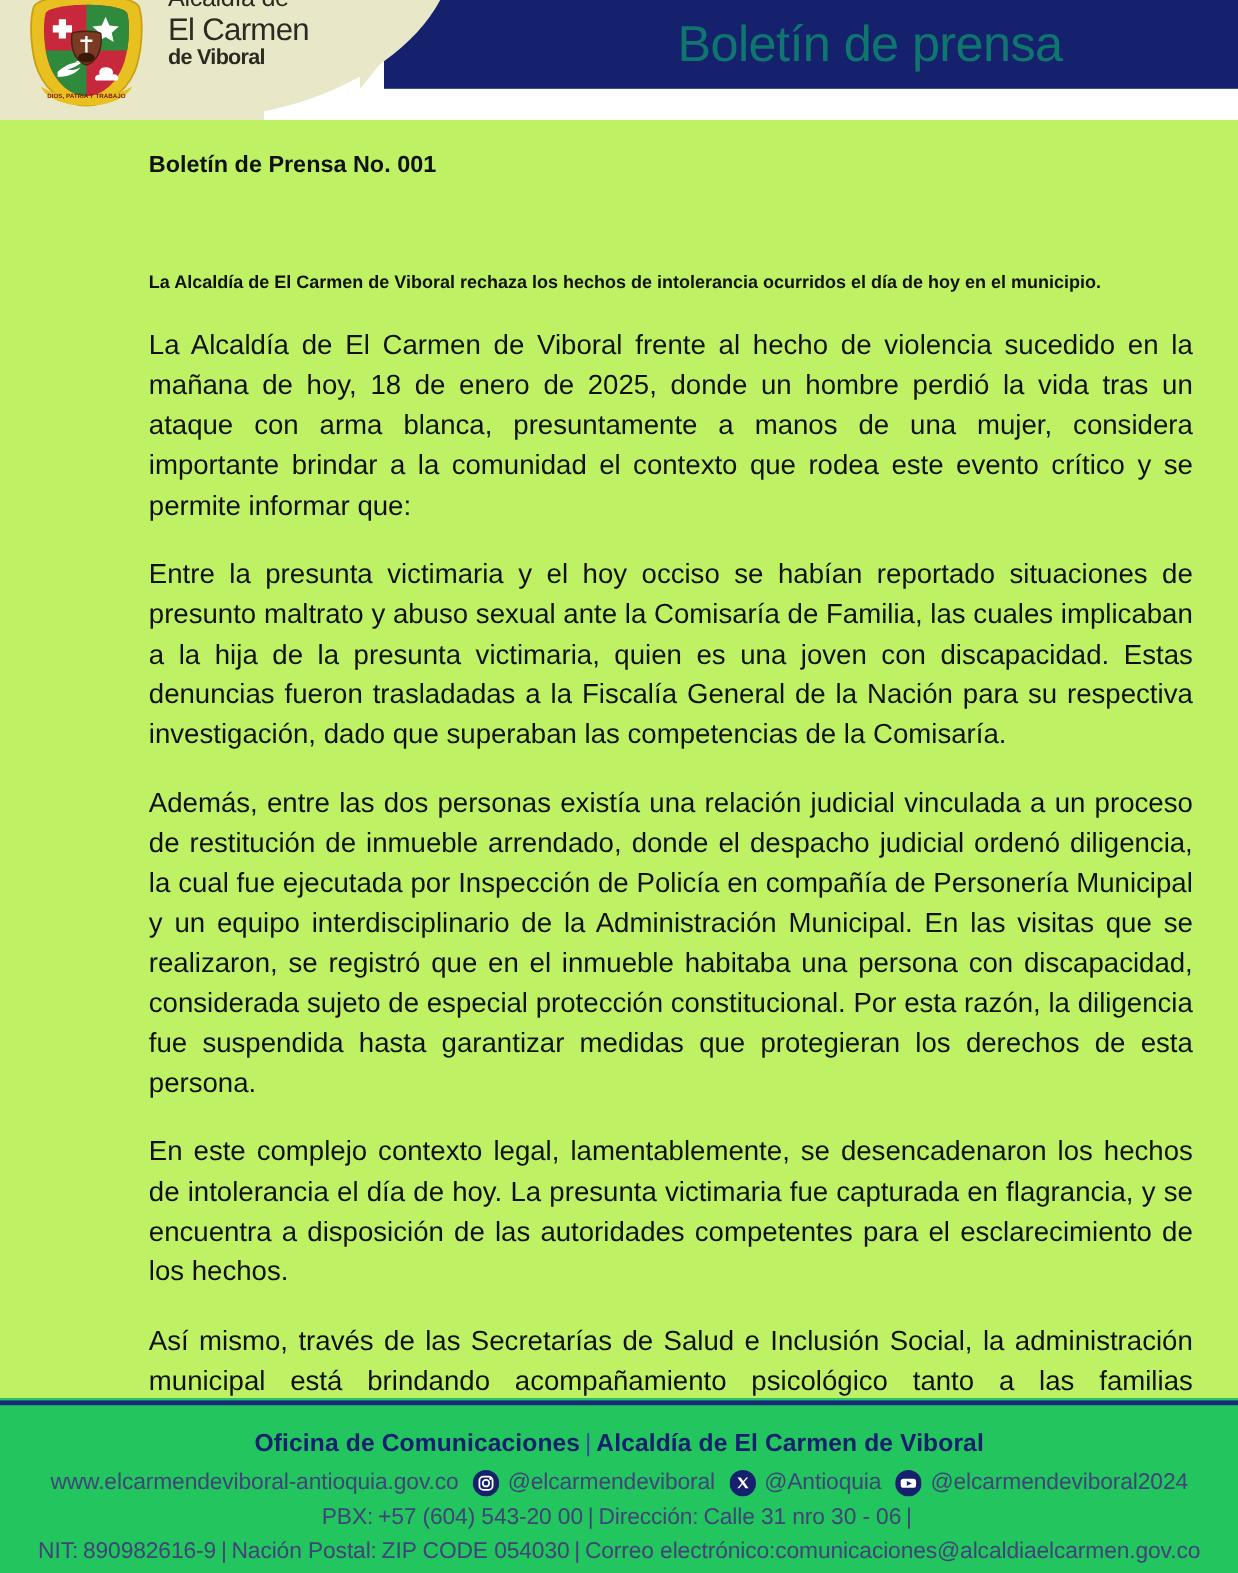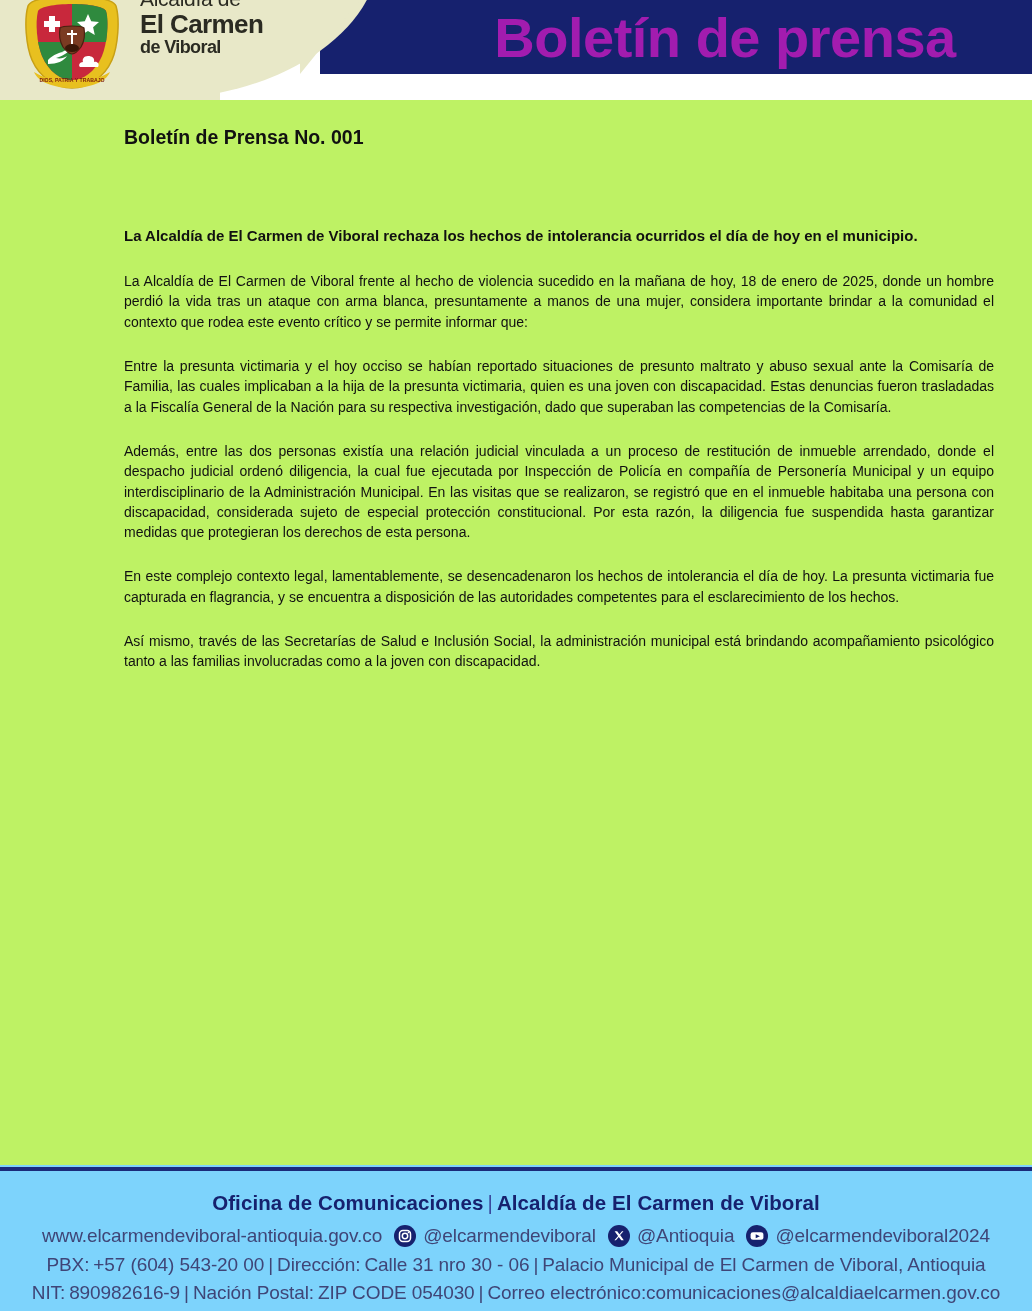--- a/index.html
+++ b/index.html
@@ -60,23 +60,23 @@
   }
   .header-title {
     position: absolute;
     left: 440px;
     top: 4px;
     width: 570px;
     height: 66px;
     display: flex;
     align-items: center;
     justify-content: center;
-    color: #a21caf;
-    font-size: 56px;
-    font-weight: bold;
+    color: #0f766e;
+    font-size: 42px;
+    font-weight: normal;
     letter-spacing: -0.5px;
     font-family: "Liberation Sans", sans-serif;
     white-space: nowrap;
   }
 
   
   .crest {
     position: absolute;
     left: 18px;
     top: -6px;
@@ -96,21 +96,21 @@
     font-family: "Liberation Sans", sans-serif;
   }
   .brand-small {
     font-size: 21px;
     font-weight: normal;
     letter-spacing: -0.3px;
     white-space: nowrap;
   }
   .brand-big {
     font-size: 26px;
-    font-weight: bold;
+    font-weight: normal;
     letter-spacing: -0.6px;
     margin-top: 2px;
     white-space: nowrap;
   }
   .brand-big2 {
     font-size: 18px;
     font-weight: bold;
     letter-spacing: -0.6px;
     margin-top: 1px;
     white-space: nowrap;
@@ -144,37 +144,37 @@
     margin: 76px 0 0 0;
     font-size: 15px;
     font-weight: bold;
     color: #111111;
     text-align: justify;
     line-height: 1.45;
     font-family: "Liberation Sans", sans-serif;
   }
   .para {
     margin: 24px 0 0 0;
-    font-size: 14px;
+    font-size: 23px;
     font-weight: normal;
     color: #111111;
     text-align: justify;
     line-height: 1.45;
     font-family: "Liberation Sans", sans-serif;
   }
   .para:last-child { margin-bottom: 0; }
 
   
   .footer {
     position: absolute;
     left: 0;
     top: 1165px;
     width: 1032px;
     height: 146px;
-    background: #7dd3fc;
+    background: #22c55e;
   }
   .footer-rule {
     position: absolute;
     left: 0;
     top: 2px;
     width: 1032px;
     height: 4px;
     background: #1a2a7a;
   }
   .footer-title {
@@ -325,21 +325,20 @@
     <span>+57 (604) 543-20 00</span>
       <span class="f-gap"></span>
     <span>|</span>
       <span class="f-gap"></span>
     <span>Dirección:</span>
       <span class="f-gap"></span>
     <span>Calle 31 nro 30 - 06</span>
       <span class="f-gap"></span>
     <span>|</span>
       <span class="f-gap"></span>
-    <span>Palacio Municipal de El Carmen de Viboral, Antioquia</span>
   </div>
 
   <div class="footer-row r3">
     <span>NIT:</span>
       <span class="f-gap"></span>
     <span>890982616-9</span>
       <span class="f-gap"></span>
     <span>|</span>
       <span class="f-gap"></span>
     <span>Nación Postal:</span>

